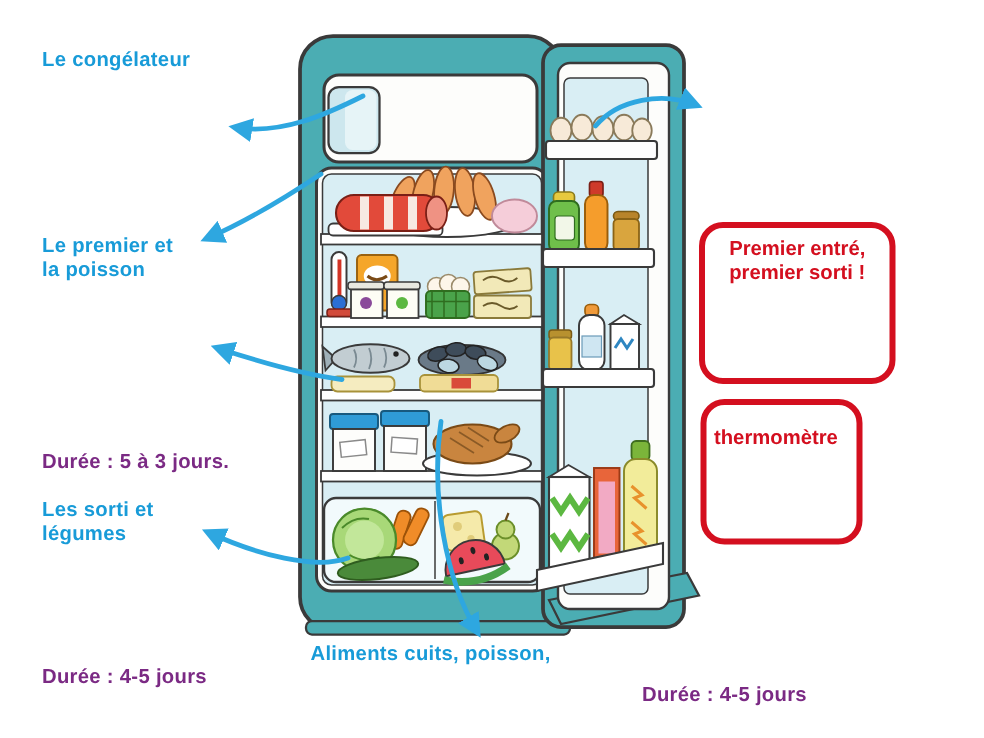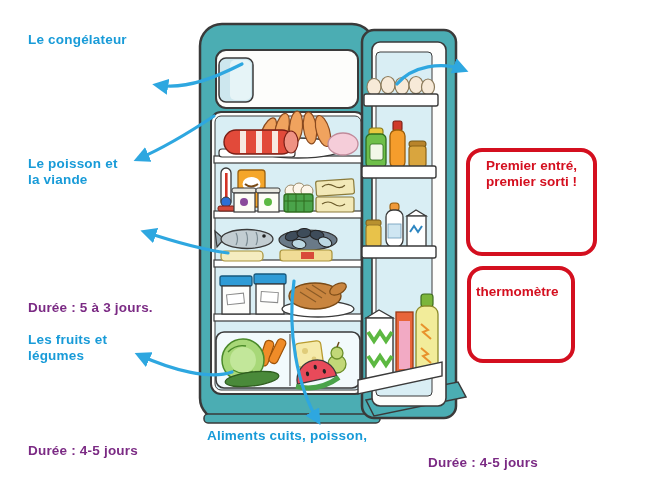--- a/index.html
+++ b/index.html
@@ -255,28 +255,28 @@
       <path d="M232,372 C210,380 172,370 139,355" marker-end="url(#ah)"></path>
       <path d="M397,84 C412,66 442,61 464,70" marker-end="url(#ah)"></path>
       <path d="M294,281 C287,330 297,386 318,421" marker-end="url(#ah)"></path>
     </g>
   </svg>
 
   <div class="lbl lbl-blue" style="left:28px; top:32px;">Le congélateur</div>
 
 
   <div class="lbl lbl-blue" style="left:28px; top:156px;">
-    <div>Le poisson et</div>
-    <div>la viande</div>
+    <div>Le premier et</div>
+    <div>la poisson</div>
   </div>
 
   <div class="lbl lbl-purple" style="left:28px; top:300px;">Durée : 5 à 3 jours.</div>
 
   <div class="lbl lbl-blue" style="left:28px; top:332px;">
-    <div>Les fruits et</div>
+    <div>Les sorti et</div>
     <div>légumes</div>
   </div>
 
   <div class="lbl lbl-purple" style="left:28px; top:443px;">Durée : 4-5 jours</div>
 
   <div class="lbl lbl-blue" style="left:207px; top:428px;">Aliments cuits, poisson,</div>
 
   <div class="lbl lbl-purple" style="left:428px; top:455px;">Durée :  4-5 jours</div>
 
   <div class="callout fifo" style="left:466px; top:148px; width:131px; height:108px;">

